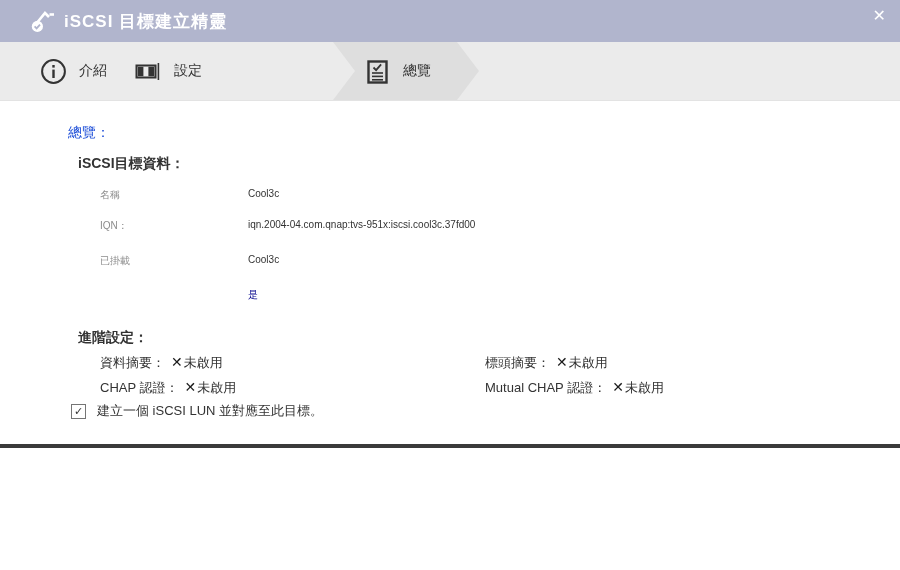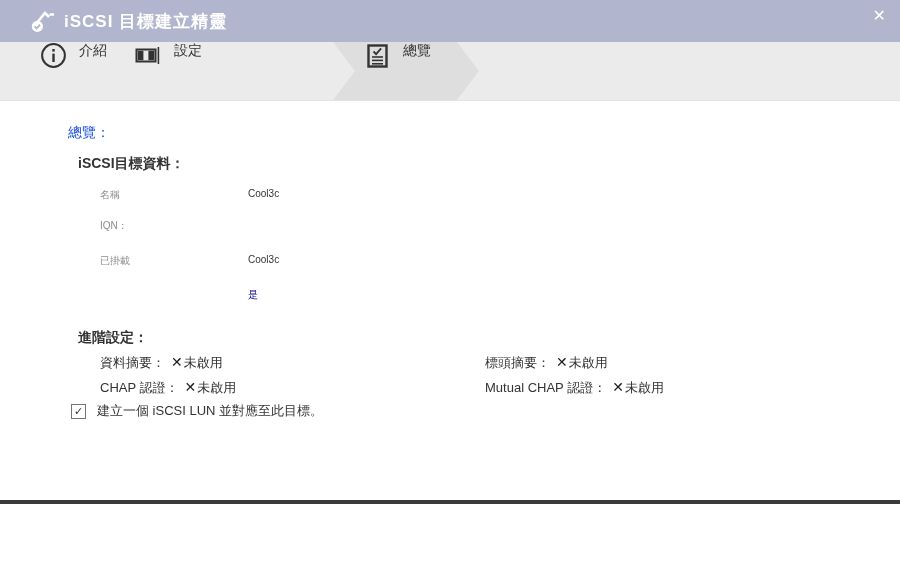--- a/index.html
+++ b/index.html
@@ -3,21 +3,21 @@
 <meta charset="utf-8">
 <style>
   html,body{margin:0;padding:0;}
   body{
     font-family:"Liberation Sans","DejaVu Sans",sans-serif;
     background:#ffffff;
     -webkit-font-smoothing:antialiased;
   }
   .dialog{
     position:relative;
-    width:900px;height:504px;
+    width:900px;height:448px;
     background:#ffffff;
     overflow:hidden;
   }
   
   .titlebar{
     position:absolute;top:0;left:0;right:0;height:42px;
     background:#b1b5cd;
     display:flex;align-items:center;
   }
   .wizicon{width:26px;height:26px;margin-left:29px;display:inline-flex;}
@@ -36,21 +36,21 @@
     background:#ebebeb;
     border-bottom:1px solid #e3e3e3;
   }
   .chevron{
     position:absolute;top:0;left:333px;width:146px;height:58px;
     background:#dedede;
     clip-path:polygon(0 0,124px 0,146px 50%,124px 100%,0 100%,22px 50%);
   }
   .step{
     position:absolute;top:0;height:58px;
-    display:flex;align-items:flex-start;gap:12px;
+    display:flex;align-items:center;gap:12px;
     color:#333333;font-size:14px;cursor:default;
   }
   .step .sicon{display:inline-flex;width:27px;height:27px;}
   
   .main{position:absolute;top:101px;left:0;right:0;bottom:0;background:#ffffff;}
   .h1{
     position:absolute;left:68px;top:23px;
     font-size:14px;font-weight:normal;color:#1d4ed8;text-align:center;
   }
   .h2{
@@ -162,20 +162,21 @@
     <div class="h1">總覽：</div>
     <div class="h2">iSCSI目標資料：</div>
 
     <div class="row" style="top:87px">
       <span class="rlabel">名稱</span>
       <span class="rvalue">Cool3c</span>
     </div>
 
     <div class="row" style="top:118px">
       <span class="rlabel">IQN：</span>
+      <span class="rvalue">iqn.2004-04.com.qnap:tvs-951x:iscsi.cool3c.37fd00</span>
     </div>
 
     <div class="row" style="top:153px">
       <span class="rlabel">已掛載</span>
       <span class="rvalue">Cool3c</span>
     </div>
 
     <div class="row" style="top:187px">
       <span class="rvalue navy">是</span>
     </div>

